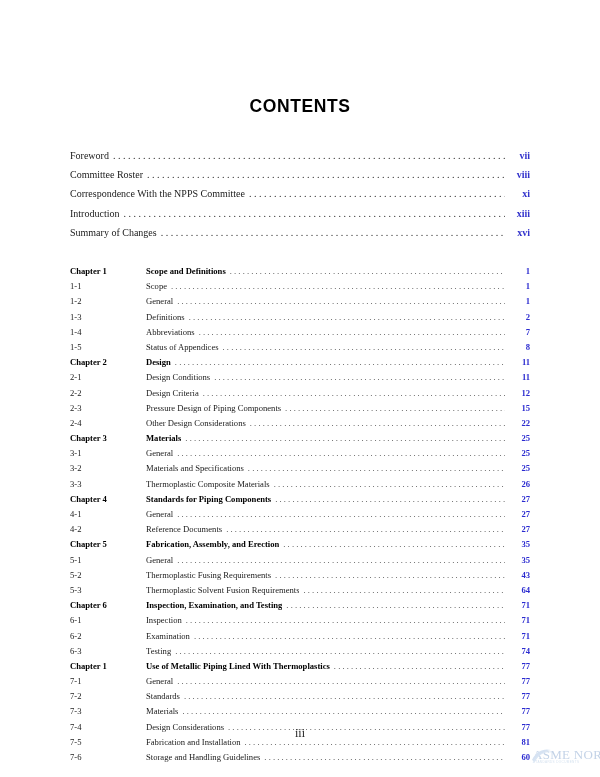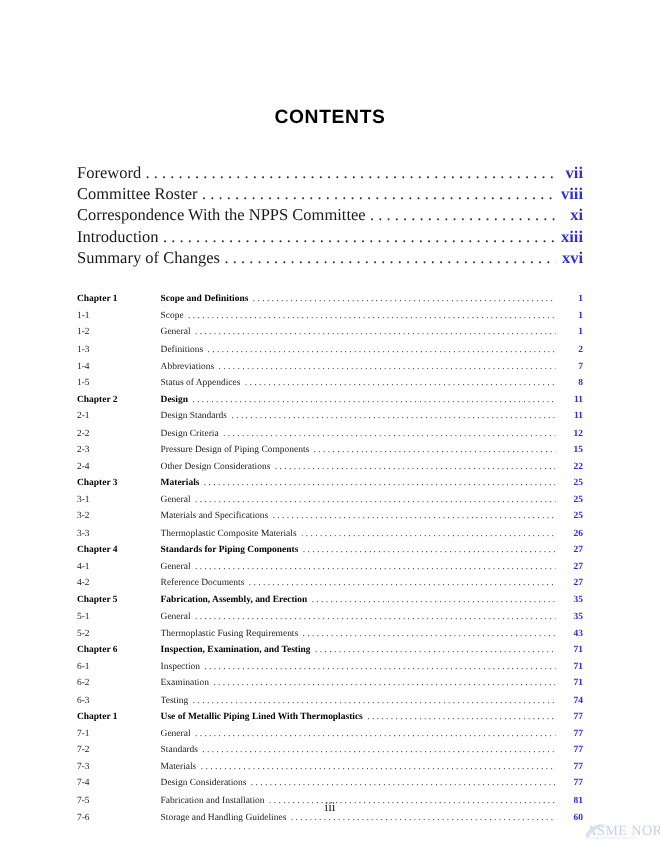--- a/index.html
+++ b/index.html
@@ -49,21 +49,21 @@
   }
 
   .row {
     display: flex;
     align-items: baseline;
     width: 100%;
     white-space: nowrap;
   }
   .toc-front .row {
     height: 19.2px;
-    font-size: 15px;
+    font-size: 10px;
   }
   .toc-chapters .row {
     height: 15.2px;
     font-size: 8.6px;
   }
 
   .col-num {
     flex: 0 0 76px;
     overflow: hidden;
   }
@@ -226,21 +226,21 @@
         <span class="pg">8</span>
       </div>
       <div class="row bold">
         <span class="col-num">Chapter 2</span>
         <span class="col-title">Design</span>
         <span class="leader"></span>
         <span class="pg">11</span>
       </div>
       <div class="row">
         <span class="col-num">2-1</span>
-        <span class="col-title">Design Standards</span>
+        <span class="col-title">Design Conditions</span>
         <span class="leader"></span>
         <span class="pg">11</span>
       </div>
       <div class="row">
         <span class="col-num">2-2</span>
         <span class="col-title">Design Criteria</span>
         <span class="leader"></span>
         <span class="pg">12</span>
       </div>
       <div class="row">
@@ -307,20 +307,26 @@
         <span class="col-num">5-1</span>
         <span class="col-title">General</span>
         <span class="leader"></span>
         <span class="pg">35</span>
       </div>
       <div class="row">
         <span class="col-num">5-2</span>
         <span class="col-title">Thermoplastic Fusing Requirements</span>
         <span class="leader"></span>
         <span class="pg">43</span>
+      </div>
+      <div class="row">
+        <span class="col-num">5-3</span>
+        <span class="col-title">Thermoplastic Solvent Fusion Requirements</span>
+        <span class="leader"></span>
+        <span class="pg">64</span>
       </div>
       <div class="row bold">
         <span class="col-num">Chapter 6</span>
         <span class="col-title">Inspection, Examination, and Testing</span>
         <span class="leader"></span>
         <span class="pg">71</span>
       </div>
       <div class="row">
         <span class="col-num">6-1</span>
         <span class="col-title">Inspection</span>

